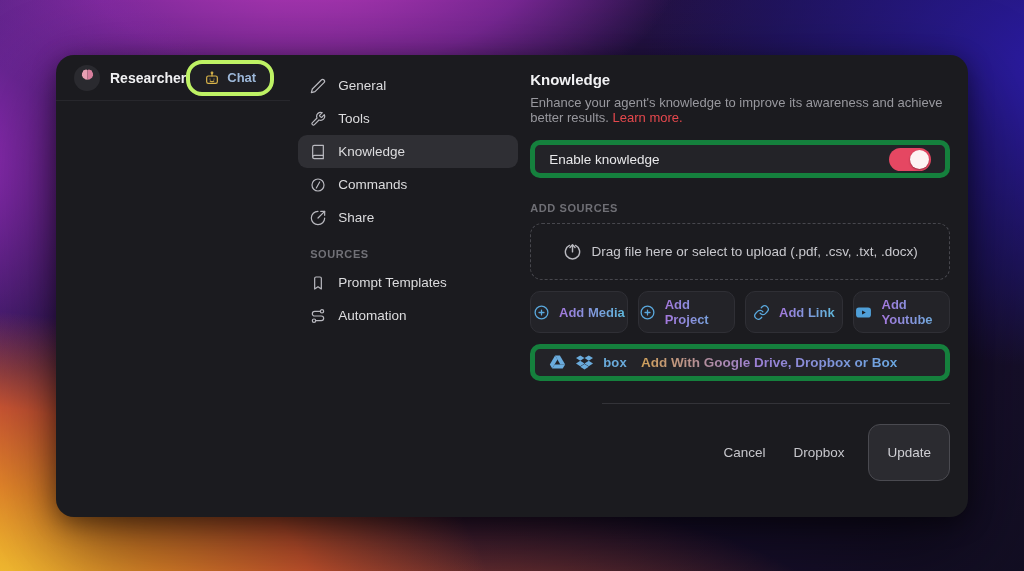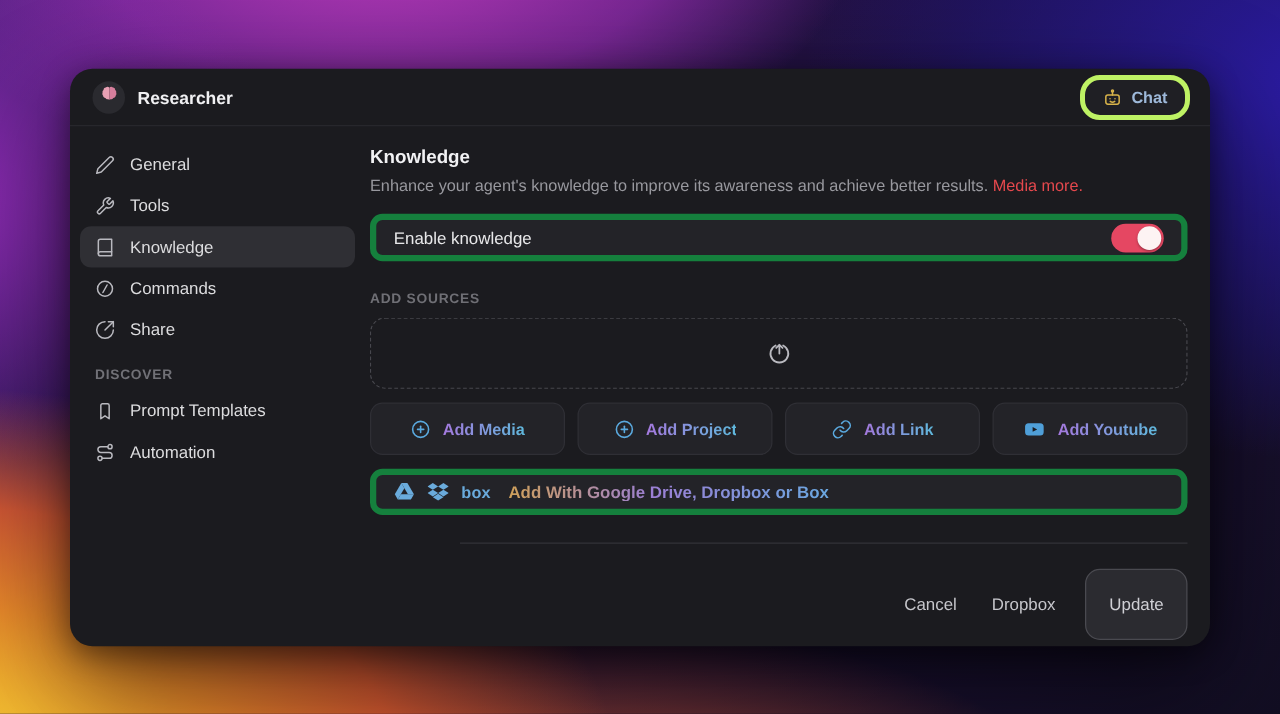--- a/index.html
+++ b/index.html
@@ -14,21 +14,21 @@
       radial-gradient(ellipse 48% 62% at -6% 28%, rgba(150,44,186,0.95) 0%, rgba(150,44,186,0) 62%),
       radial-gradient(ellipse 52% 55% at 30% -12%, rgba(198,62,192,0.98) 0%, rgba(160,48,182,0.65) 45%, rgba(160,48,182,0) 72%),
       radial-gradient(ellipse 55% 70% at 104% 12%, rgba(44,28,172,0.95) 0%, rgba(32,22,120,0.55) 52%, rgba(32,22,120,0) 75%),
       linear-gradient(135deg, #3c1e6e 0%, #241245 40%, #120e22 100%);
   }
 
   .modal {
     position:absolute; left:56px; top:55px; width:912px; height:462px;
     background:#1b1b1f; border-radius:18px;
     box-shadow:0 30px 80px rgba(0,0,0,0.55), 0 6px 24px rgba(0,0,0,0.45);
-    display:flex; flex-direction:column;
+    display:flex; 
   }
 
   
   .modal-header {
     height:46px; flex:0 0 46px; display:flex; align-items:center;
     padding:0 16px 0 18px; border-bottom:1px solid #27272c;
   }
   .avatar {
     width:26px; height:26px; border-radius:50%; background:#2a2a2f;
     display:flex; align-items:center; justify-content:center; margin-right:10px;
@@ -190,21 +190,21 @@
         <span class="ic">
           <svg width="16" height="16" viewBox="0 0 24 24" fill="none" stroke="currentColor" stroke-width="1.8" stroke-linecap="round" stroke-linejoin="round">
               <path d="M22 12A10 10 0 1 1 12 2"></path>
               <path d="M22 2 12 12"></path>
               <path d="M16 2h6v6"></path>
             </svg>
         </span>
         <span class="lbl">Share</span>
       </div>
 
-      <div class="side-section">DISCOVER</div>
+      <div class="side-section">SOURCES</div>
 
       <div class="side-item">
         <span class="ic">
           <svg width="16" height="16" viewBox="0 0 24 24" fill="none" stroke="currentColor" stroke-width="1.8" stroke-linecap="round" stroke-linejoin="round">
               <path d="M17 21l-5-3.5L7 21V5a2 2 0 0 1 2-2h6a2 2 0 0 1 2 2z"></path>
             </svg>
         </span>
         <span class="lbl">Prompt Templates</span>
       </div>
       <div class="side-item">
@@ -215,40 +215,41 @@
               <path d="M8.8 19h8.2a3.5 3.5 0 0 0 0-7H7a3.5 3.5 0 0 1 0-7h8.2"></path>
             </svg>
         </span>
         <span class="lbl">Automation</span>
       </div>
     </div>
 
     <div class="content">
       <div class="page-title">Knowledge</div>
       <div class="page-desc">
-        <span>Enhance your agent's knowledge to improve its awareness and achieve better results. </span><span class="learn-more">Media more.</span>
+        <span>Enhance your agent's knowledge to improve its awareness and achieve better results. </span><span class="learn-more">Learn more.</span>
       </div>
 
       <div class="card-row enable-row">
         <span class="enable-lbl">Enable knowledge</span>
         <div class="toggle">
             <div class="knob"></div>
           </div>
       </div>
 
       <div class="section-label">ADD SOURCES</div>
 
       <div class="dropzone">
         <span class="ic">
           <svg width="19" height="19" viewBox="0 0 24 24" fill="none" stroke="currentColor" stroke-width="1.8" stroke-linecap="round" stroke-linejoin="round">
               <path d="M8.2 4.3a9 9 0 1 0 7.6 0"></path>
               <path d="M12 12.5V4"></path>
               <path d="m8.8 6.8 3.2-3.2 3.2 3.2"></path>
             </svg>
         </span>
+        <span>Drag file here or select to upload (.pdf, .csv, .txt, .docx)</span>
       </div>
 
       <div class="src-grid">
         <div class="src-btn">
           <span class="ic-blue">
             <svg width="17" height="17" viewBox="0 0 24 24" fill="none" stroke="currentColor" stroke-width="1.8" stroke-linecap="round">
                 <circle cx="12" cy="12" r="9"></circle>
                 <line x1="8.5" y1="12" x2="15.5" y2="12"></line>
                 <line x1="12" y1="8.5" x2="12" y2="15.5"></line>
               </svg>

